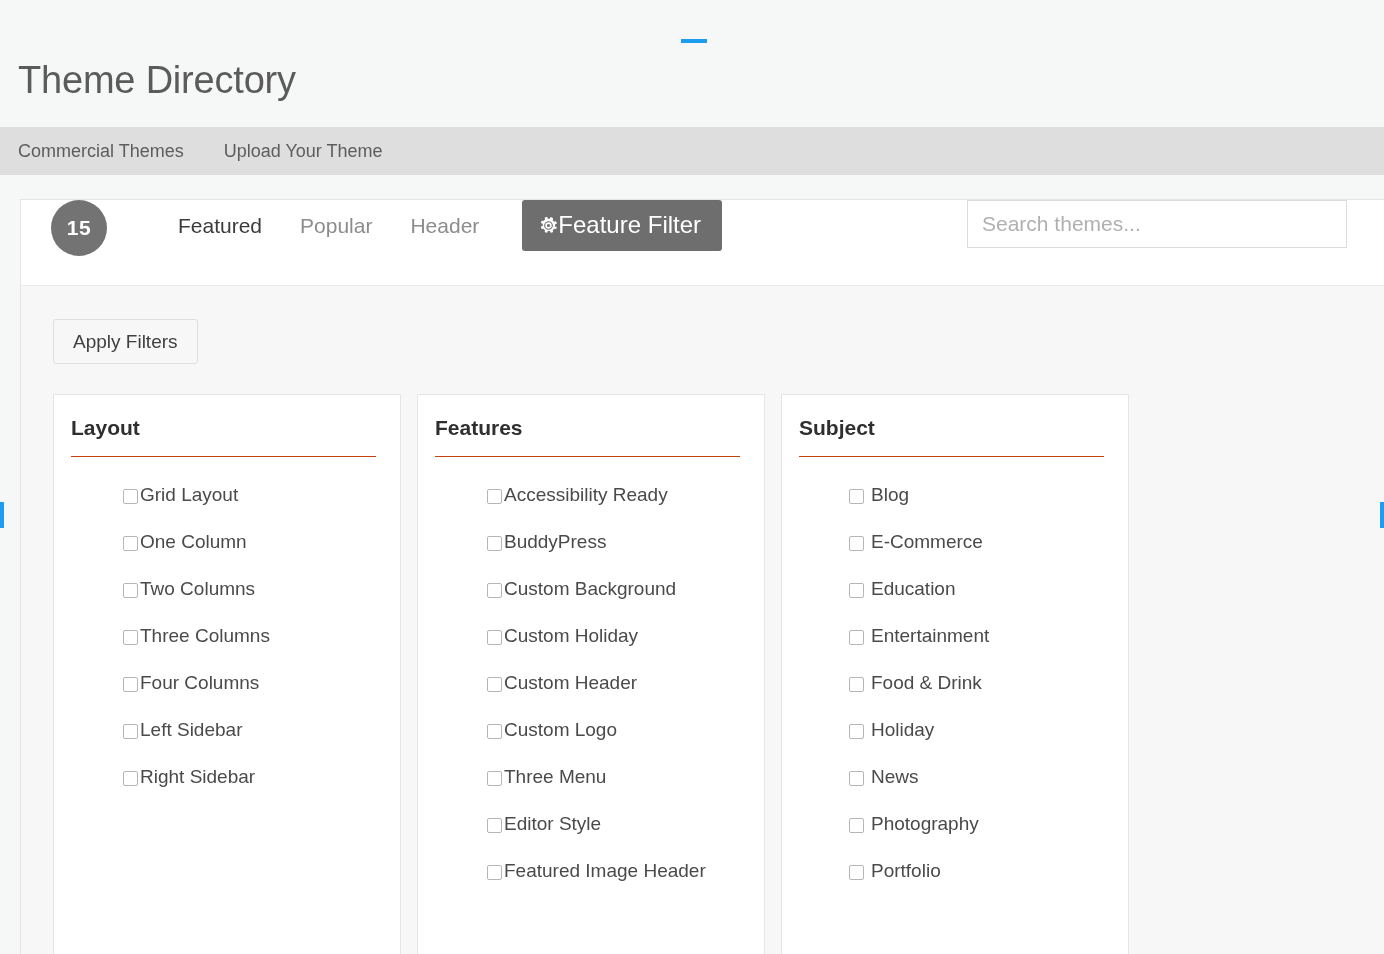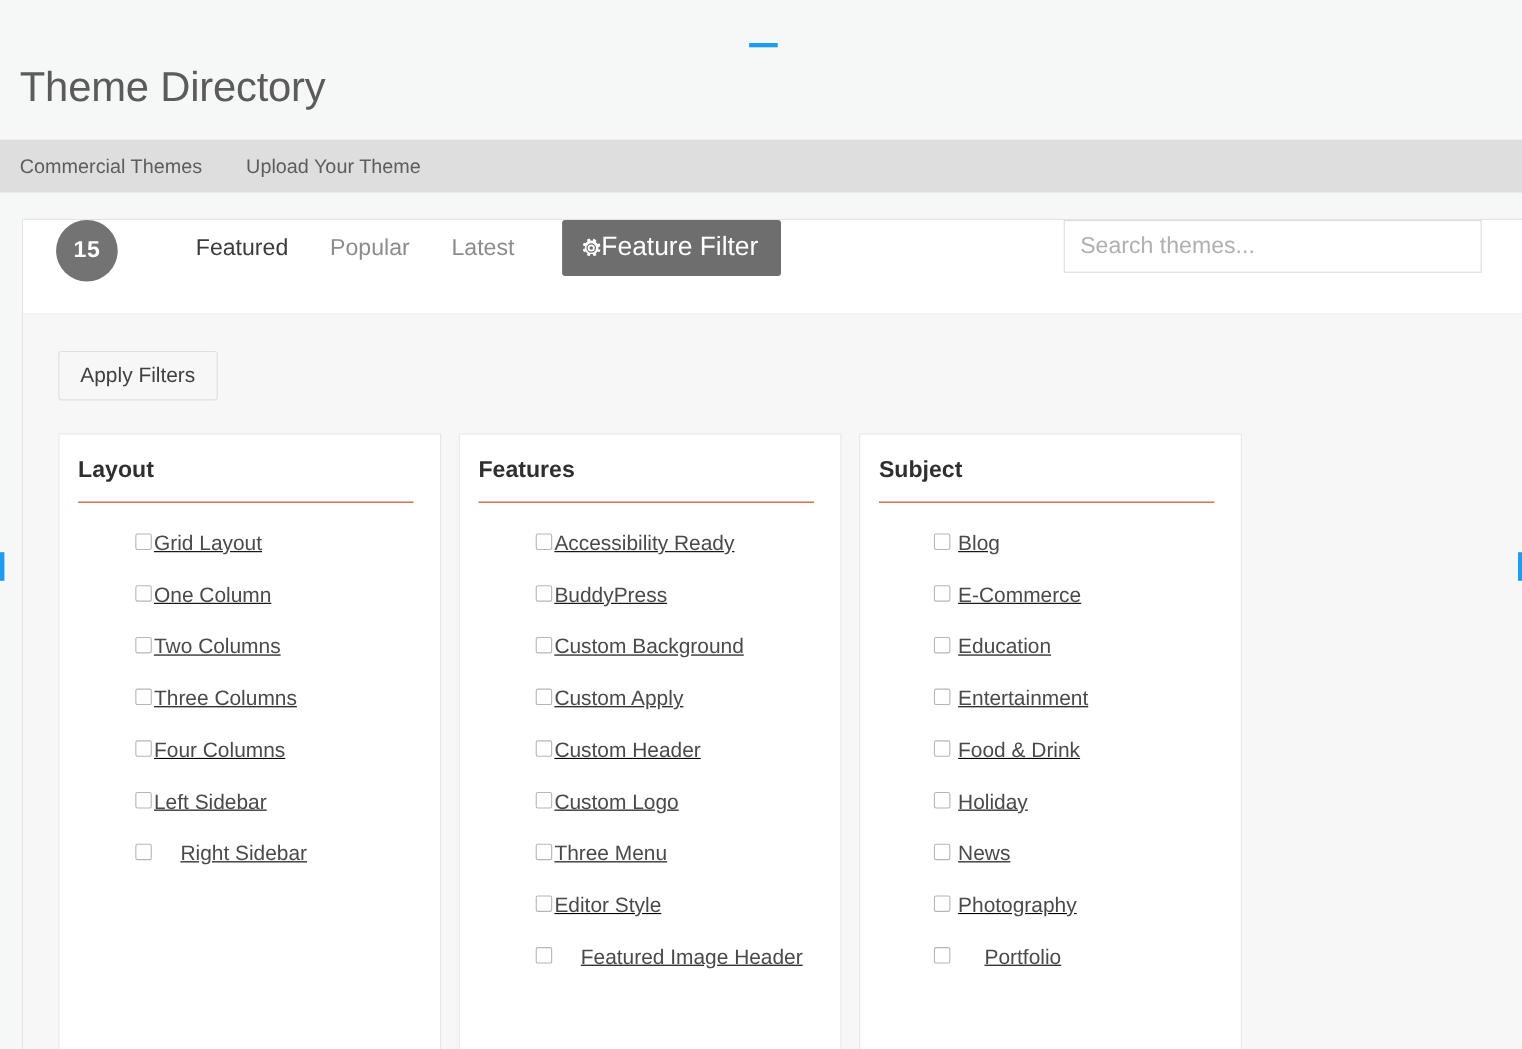--- a/index.html
+++ b/index.html
@@ -194,26 +194,25 @@
     border-bottom: 1px solid #c2410c;
     line-height: 1;
   }
   .filter-list {
     list-style: none;
     margin: 0;
     padding: 28px 0 0 52px;
   }
   .filter-item {
     display: flex;
-    align-items: flex-start;
+    align-items: flex-end;
     margin-bottom: 28px;
     cursor: pointer;
-    text-decoration: underline;
-  }
-  .filter-item:last-child { margin-bottom: 0; gap: 24px; }
+  }
+  .filter-item:last-child { margin-bottom: 0; }
   .cbx {
     width: 15px;
     height: 15px;
     border: 1px solid #b6b6b6;
     border-radius: 2px;
     background: #ffffff;
     flex: none;
     box-sizing: border-box;
     display: block;
   }
@@ -281,21 +280,21 @@
 
   <div class="content-wrap">
     <div class="panel">
 
       <div class="theme-navbar">
         <div class="count-badge">15</div>
 
         <div class="nav-tabs">
           <a class="nav-tab active">Featured</a>
           <a class="nav-tab">Popular</a>
-          <a class="nav-tab">Latest</a>
+          <a class="nav-tab">Header</a>
 
           <button class="feature-filter-btn">
             <svg class="gear-icon" viewBox="0 0 20 20" aria-hidden="true">
               <path fill="#ffffff" d="M10 6.6a3.4 3.4 0 1 0 0 6.8 3.4 3.4 0 0 0 0-6.8zm0 5.1a1.7 1.7 0 1 1 0-3.4 1.7 1.7 0 0 1 0 3.4z"></path>
               <path fill="#ffffff" d="M18.3 11.6l-1.5-.5a6.9 6.9 0 0 0 0-2.2l1.5-.5a.6.6 0 0 0 .4-.7l-.5-1.7a.6.6 0 0 0-.7-.4l-1.5.4a7 7 0 0 0-1.6-1.6l.4-1.5a.6.6 0 0 0-.4-.7L12.7 1a.6.6 0 0 0-.7.4l-.5 1.5a6.9 6.9 0 0 0-2.2 0L8.8 1.4A.6.6 0 0 0 8.1 1l-1.7.5a.6.6 0 0 0-.4.7l.4 1.5A7 7 0 0 0 4.8 5.3L3.3 4.9a.6.6 0 0 0-.7.4l-.5 1.7a.6.6 0 0 0 .4.7l1.5.5a6.9 6.9 0 0 0 0 2.2l-1.5.5a.6.6 0 0 0-.4.7l.5 1.7a.6.6 0 0 0 .7.4l1.5-.4a7 7 0 0 0 1.6 1.6l-.4 1.5a.6.6 0 0 0 .4.7l1.7.5a.6.6 0 0 0 .7-.4l.5-1.5a6.9 6.9 0 0 0 2.2 0l.5 1.5a.6.6 0 0 0 .7.4l1.7-.5a.6.6 0 0 0 .4-.7l-.4-1.5a7 7 0 0 0 1.6-1.6l1.5.4a.6.6 0 0 0 .7-.4l.5-1.7a.6.6 0 0 0-.4-.7zM10 14.6a4.6 4.6 0 1 1 0-9.2 4.6 4.6 0 0 1 0 9.2z"></path>
             </svg>
             <span>Feature Filter</span>
           </button>
         </div>
 
@@ -353,21 +352,21 @@
               <li class="filter-item">
                 <span class="cbx"></span>
                 <span class="filter-label">BuddyPress</span>
               </li>
               <li class="filter-item">
                 <span class="cbx"></span>
                 <span class="filter-label">Custom Background</span>
               </li>
               <li class="filter-item">
                 <span class="cbx"></span>
-                <span class="filter-label">Custom Apply</span>
+                <span class="filter-label">Custom Holiday</span>
               </li>
               <li class="filter-item">
                 <span class="cbx"></span>
                 <span class="filter-label">Custom Header</span>
               </li>
               <li class="filter-item">
                 <span class="cbx"></span>
                 <span class="filter-label">Custom Logo</span>
               </li>
               <li class="filter-item">

